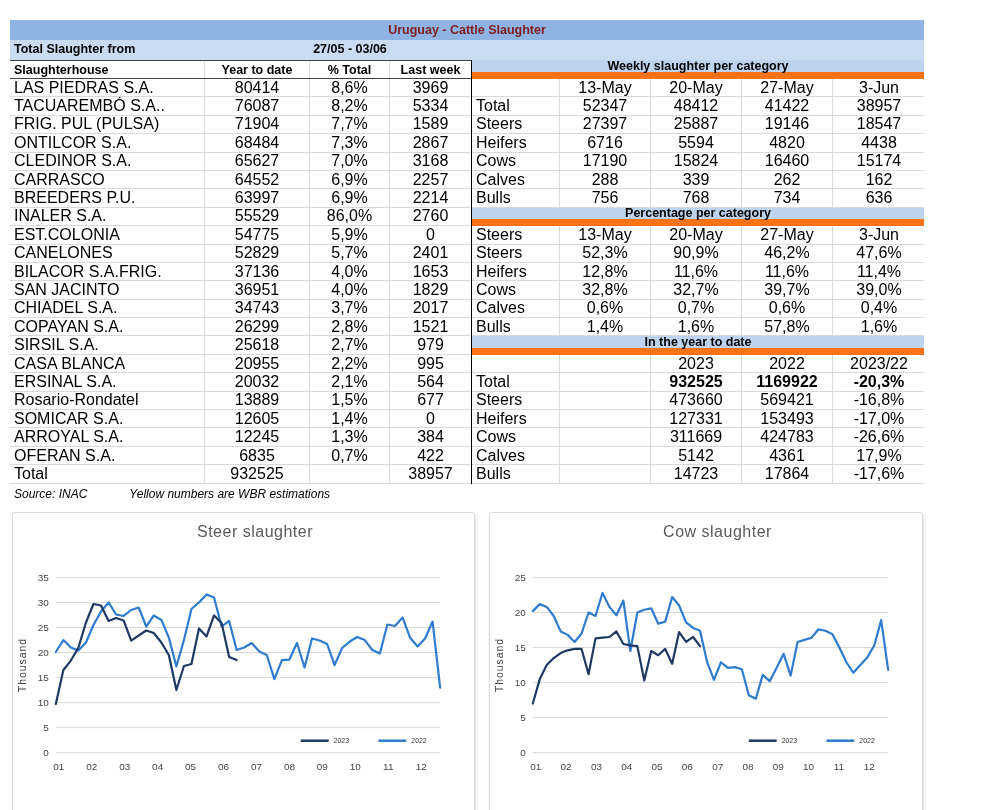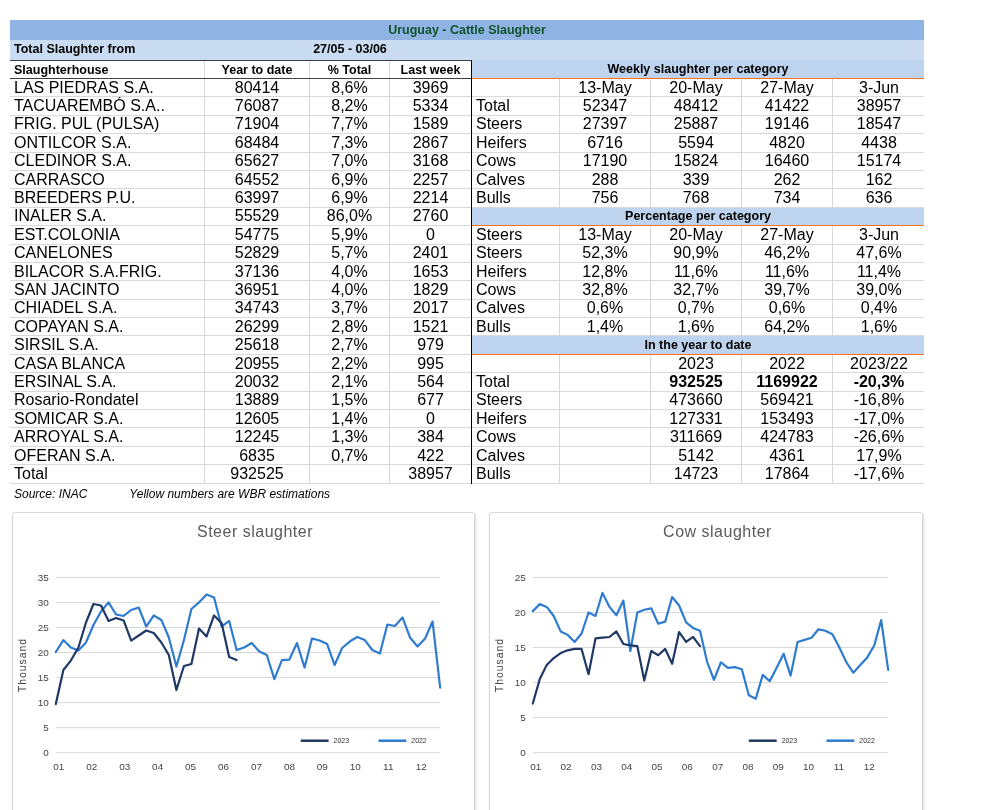--- a/index.html
+++ b/index.html
@@ -2,39 +2,39 @@
 <html><head>
 <meta charset="utf-8">
 <style>
   * { margin:0; padding:0; box-sizing:border-box; }
   html,body { background:#ffffff; }
   body { width:986px; height:810px; position:relative; font-family:"Liberation Sans", sans-serif; color:#000; }
   .sheet { position:absolute; inset:0; background:#fff; }
 
   
   .report { position:absolute; left:10px; top:20px; width:914px; }
-  .title-bar { height:20px; background:#8FB3E2; color:#14532d; font-weight:bold; font-size:12.5px;
+  .title-bar { height:20px; background:#8FB3E2; color:#7f1d1d; font-weight:bold; font-size:12.5px;
                display:flex; align-items:center; justify-content:center; }
   .period-bar { position:relative; height:20px; background:#C9DCF2; font-weight:bold; font-size:12.5px; }
   .period-bar .plabel { position:absolute; left:4px; top:2px; }
   .period-bar .pvalue { position:absolute; left:260px; top:2px; width:160px; text-align:center; }
 
   .tables { display:flex; align-items:flex-start; }
   .pane-left  { width:461px; }
   .pane-right { width:453px; border-left:1px solid #000; }
 
   .trow { display:grid; height:18.4px; border-bottom:1px solid #d9d9d9; font-size:16px; align-items:center; }
   .pane-left  .trow { grid-template-columns:195px 105px 80px 81px; }
   .pane-right .trow { grid-template-columns:88px 91px 91px 91px 92px; }
   .trow .c { padding:0 4px; text-align:center; overflow:hidden; white-space:nowrap; border-right:1px solid #d9d9d9; height:100%; display:flex; align-items:center; justify-content:center; }
   .trow .c:last-child { border-right:none; }
   .trow .c.lbl { justify-content:flex-start; text-align:right; }
   .hdr-left { height:19px; border-top:1px solid #404040; border-bottom:1px solid #404040; font-weight:bold; font-size:12.5px; }
   .section-title { display:flex; height:18.4px; background:#BDD3EE; font-weight:bold; font-size:12.5px;
-                   align-items:center; justify-content:center; border-bottom:1px solid #f97316; }
+                   align-items:center; justify-content:center; border-bottom:7px solid #f97316; }
   .section-title.first { height:19px; }
   .bold { font-weight:bold; }
   .foot { display:flex; gap:42px; padding:3px 4px; font-style:italic; font-size:12px; }
 
   
   .chart-box { position:absolute; top:512px; height:329px; background:#fff;
                border:1px solid #d8d8d8; border-radius:3px; box-shadow:1px 2px 3px rgba(0,0,0,.14); }
   #chart-box-0 { left:12px;  width:463px; }
   #chart-box-1 { left:489px; width:434px; }
   .chart-title { position:absolute; top:10px; left:43px; right:20px; text-align:center;
@@ -282,21 +282,21 @@
             <div class="c lbl ">Calves</div>
             <div class="c">0,6%</div>
             <div class="c">0,7%</div>
             <div class="c">0,6%</div>
             <div class="c">0,4%</div>
           </div>
           <div class="trow ">
             <div class="c lbl ">Bulls</div>
             <div class="c">1,4%</div>
             <div class="c">1,6%</div>
-            <div class="c">64,2%</div>
+            <div class="c">57,8%</div>
             <div class="c">1,6%</div>
           </div>
           <div class="section-title">In the year to date</div>
           <div class="trow ">
             <div class="c lbl"></div>
             <div class="c"></div>
             <div class="c">2023</div>
             <div class="c">2022</div>
             <div class="c">2023/22</div>
           </div>

